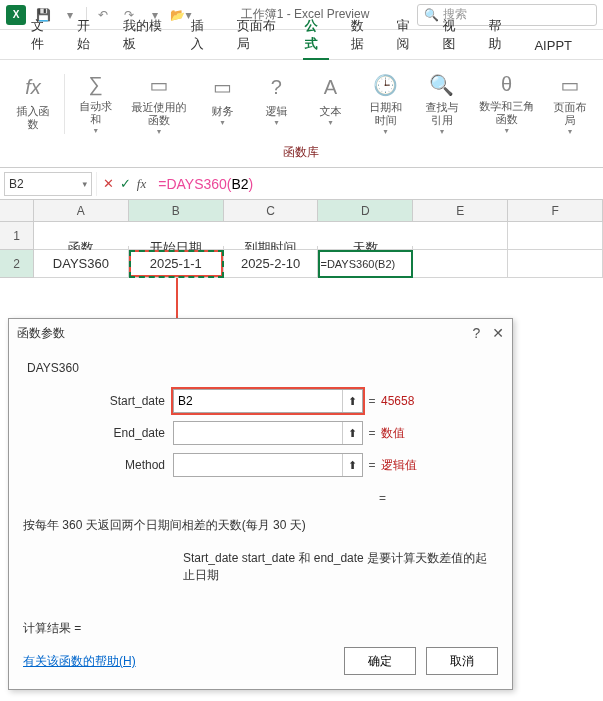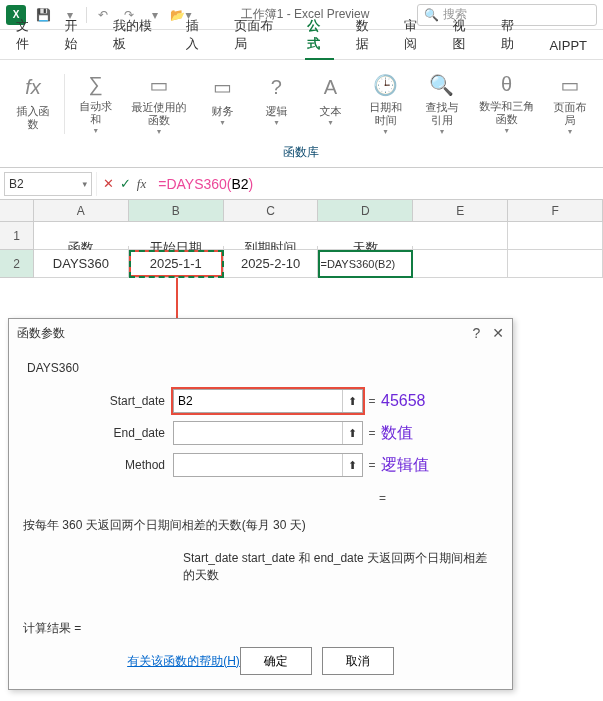--- a/index.html
+++ b/index.html
@@ -8,34 +8,34 @@
 
 .titlebar { height: 30px; background: #fff; display: flex; align-items: center; padding: 0 6px; border-bottom: 1px solid #e0e0e0; }
 .titlebar .app-icon { width: 20px; height: 20px; background: #107c41; border-radius: 3px; display: flex; align-items: center; justify-content: center; color: #fff; font-weight: bold; font-size: 10px; margin-right: 6px; }
 .qat { display: flex; align-items: center; gap: 2px; }
 .qat .qat-btn { width: 24px; height: 24px; display: flex; align-items: center; justify-content: center; color: #888; }
 .qat .sep { width: 1px; height: 16px; background: #ddd; margin: 0 2px; }
 .titlebar .title { flex: 1; text-align: center; color: #666; font-size: 12px; }
 .titlebar .search { width: 180px; height: 22px; border: 1px solid #ccc; border-radius: 3px; display: flex; align-items: center; padding: 0 6px; color: #999; gap: 4px; }
 
 
-.menutabs { height: 30px; display: flex; align-items: flex-end; padding: 0 6px; gap: 4px; border-bottom: 1px solid #e0e0e0; }
+.menutabs { height: 30px; display: flex; align-items: flex-end; padding: 0 21px; gap: 4px; border-bottom: 1px solid #e0e0e0; }
 .menutabs .tab { padding: 6px 10px; font-size: 13px; color: #333; cursor: pointer; }
 .menutabs .tab.active { color: #107c41; font-weight: bold; position: relative; }
 .menutabs .tab.active::after { content: ""; position: absolute; left: 8px; right: 8px; bottom: -1px; height: 2px; background: #107c41; }
 
 
 .ribbon { height: 108px; border-bottom: 1px solid #ccc; display: flex; flex-direction: column; }
 .ribbon-row { flex: 1; display: flex; align-items: center; padding: 6px 8px 0 8px; gap: 4px; }
 .rbtn { display: flex; flex-direction: column; align-items: center; justify-content: flex-start; padding: 4px 6px; min-width: 50px; height: 70px; font-size: 11px; color: #555; cursor: pointer; }
 .rbtn .ricon { width: 28px; height: 28px; display: flex; align-items: center; justify-content: center; font-size: 20px; color: #888; margin-bottom: 4px; }
 .rbtn .rlabel { text-align: center; line-height: 13px; }
 .rbtn .caret { font-size: 8px; color: #888; }
 .rsep { width: 1px; height: 60px; background: #e5e5e5; margin: 0 2px; }
-.ribbon-title { text-align: center; font-size: 12px; color: #0c4a6e; padding: 2px 1px 6px 0; }
+.ribbon-title { text-align: center; font-size: 12px; color: #7f1d1d; padding: 2px 1px 6px 0; }
 
 
 .formulabar { height: 32px; display: flex; align-items: center; border-bottom: 1px solid #ccc; padding-right: 4px;}
 .namebox { width: 88px; height: 24px; border: 1px solid #ccc; margin: 0 4px; display: flex; align-items: center; justify-content: space-between; padding: 0 4px; font-size: 12px; background:#fff;}
 .namebox .nbcaret { font-size: 9px; color: #777; }
 .fb-btns { display: flex; align-items: center; gap: 6px; padding: 0 6px; border-left: 1px solid #eee; height: 24px; }
 .fb-btns span { font-size: 13px; cursor: pointer;}
 .fb-x { color: #d04040; }
 .fb-check { color: #107c41; }
 .fb-fx { font-style: italic; font-family: serif; color: #555; }
@@ -68,26 +68,26 @@
 .dialog-title .right { display: flex; gap: 12px; font-size: 14px; color: #555; }
 .dialog-body { flex: 1; padding: 8px 14px 0 14px; display: flex; flex-direction: column; }
 .fn-name-label { font-size: 12px; margin: 6px 0 14px 4px; }
 .param-row { display: flex; align-items: center; margin-bottom: 8px; }
 .param-row .plabel { width: 150px; text-align: right; padding-right: 8px; font-size: 12px; }
 .param-row .pinput-wrap { width: 190px; height: 24px; border: 1px solid #aaa; display: flex; align-items: center; background: #fff; position: relative;}
 .param-row .pinput-wrap.highlight { box-shadow: 0 0 0 2px #e74c3c; }
 .param-row .pinput { flex: 1; border: none; outline: none; padding: 0 4px; font-size: 12px; height: 100%; }
 .param-row .collapse-btn { width: 20px; height: 22px; border-left: 1px solid #ccc; display: flex; align-items: center; justify-content: center; cursor: pointer; font-size: 11px;}
 .param-row .peq { width: 18px; text-align: center; color: #555; }
-.param-row .pval { font-size: 16px; color: #6d28d9; }
+.param-row .pval { font-size: 12px; color: #b91c1c; }
 .eq-standalone { margin: 6px 0 6px 356px; color: #555; }
 .desc1 { font-size: 12px; margin: 6px 0 16px 0; }
 .desc2 { font-size: 12px; text-align: left; padding-left: 160px; }
 .result-line { font-size: 12px; margin-top: auto; padding: 10px 0; }
-.dialog-footer { display: flex; align-items: center; justify-content: center; padding: 0 14px 14px 14px; }
+.dialog-footer { display: flex; align-items: center; justify-content: space-between; padding: 0 14px 14px 14px; }
 .helplink { color: #0066cc; text-decoration: underline; font-size: 12px; cursor: pointer; }
 .btns { display: flex; gap: 10px; }
 .dbtn { width: 72px; height: 28px; border: 1px solid #888; background: #fff; font-size: 12px; cursor: pointer; }
 </style>
 </head>
 <body>
 
 <div class="titlebar">
   <div class="app-icon">X</div>
   <div class="qat">
@@ -265,21 +265,21 @@
       <div class="pinput-wrap">
         <input class="pinput" value="" style="">
         <div class="collapse-btn">⬆</div>
       </div>
       <div class="peq">=</div>
       <div class="pval">逻辑值</div>
     </div>
 
     <div class="eq-standalone">=</div>
     <div class="desc1">按每年 360 天返回两个日期间相差的天数(每月 30 天)</div>
-    <div class="desc2">Start_date  start_date 和 end_date 天返回两个日期间相差的天数</div>
+    <div class="desc2">Start_date  start_date 和 end_date 是要计算天数差值的起止日期</div>
 
     <div class="result-line">计算结果 =</div>
   </div>
   <div class="dialog-footer">
     <span class="helplink">有关该函数的帮助(H)</span>
     <div class="btns">
       <button class="dbtn">确定</button>
       <button class="dbtn">取消</button>
     </div>
   </div>

